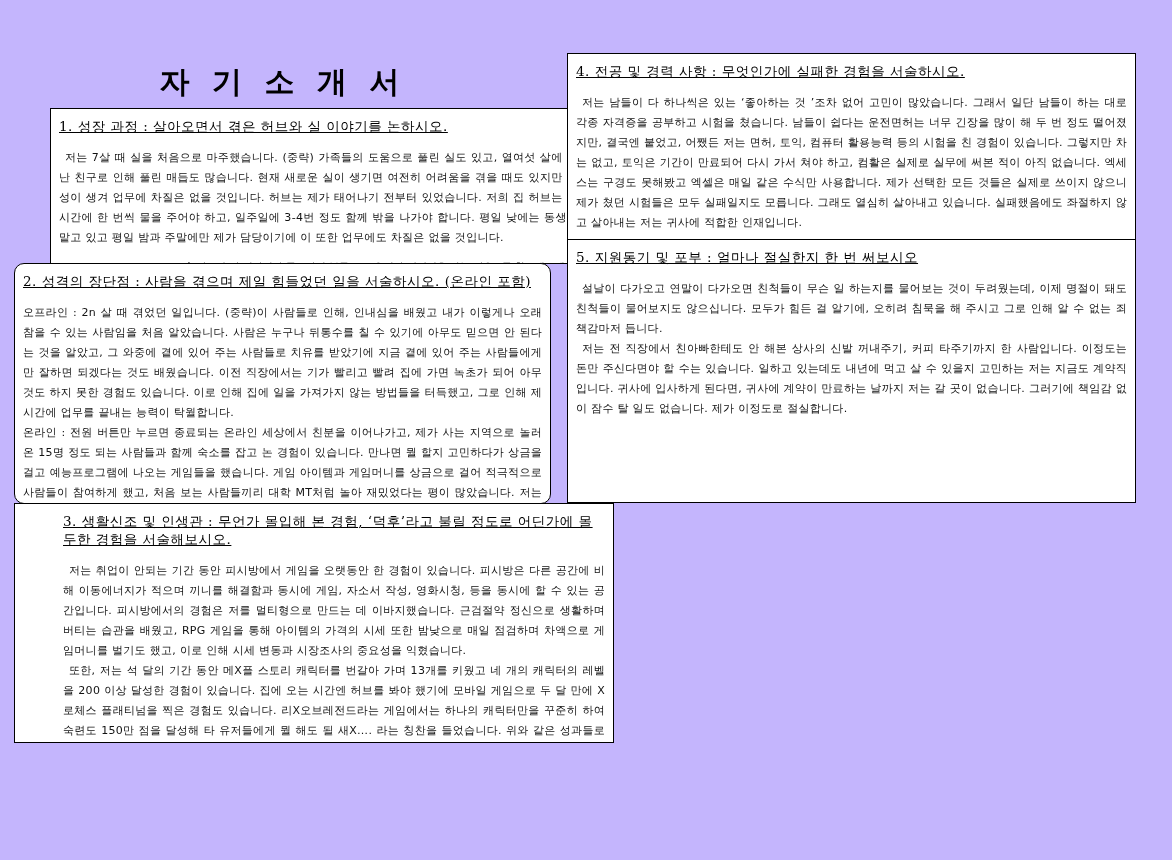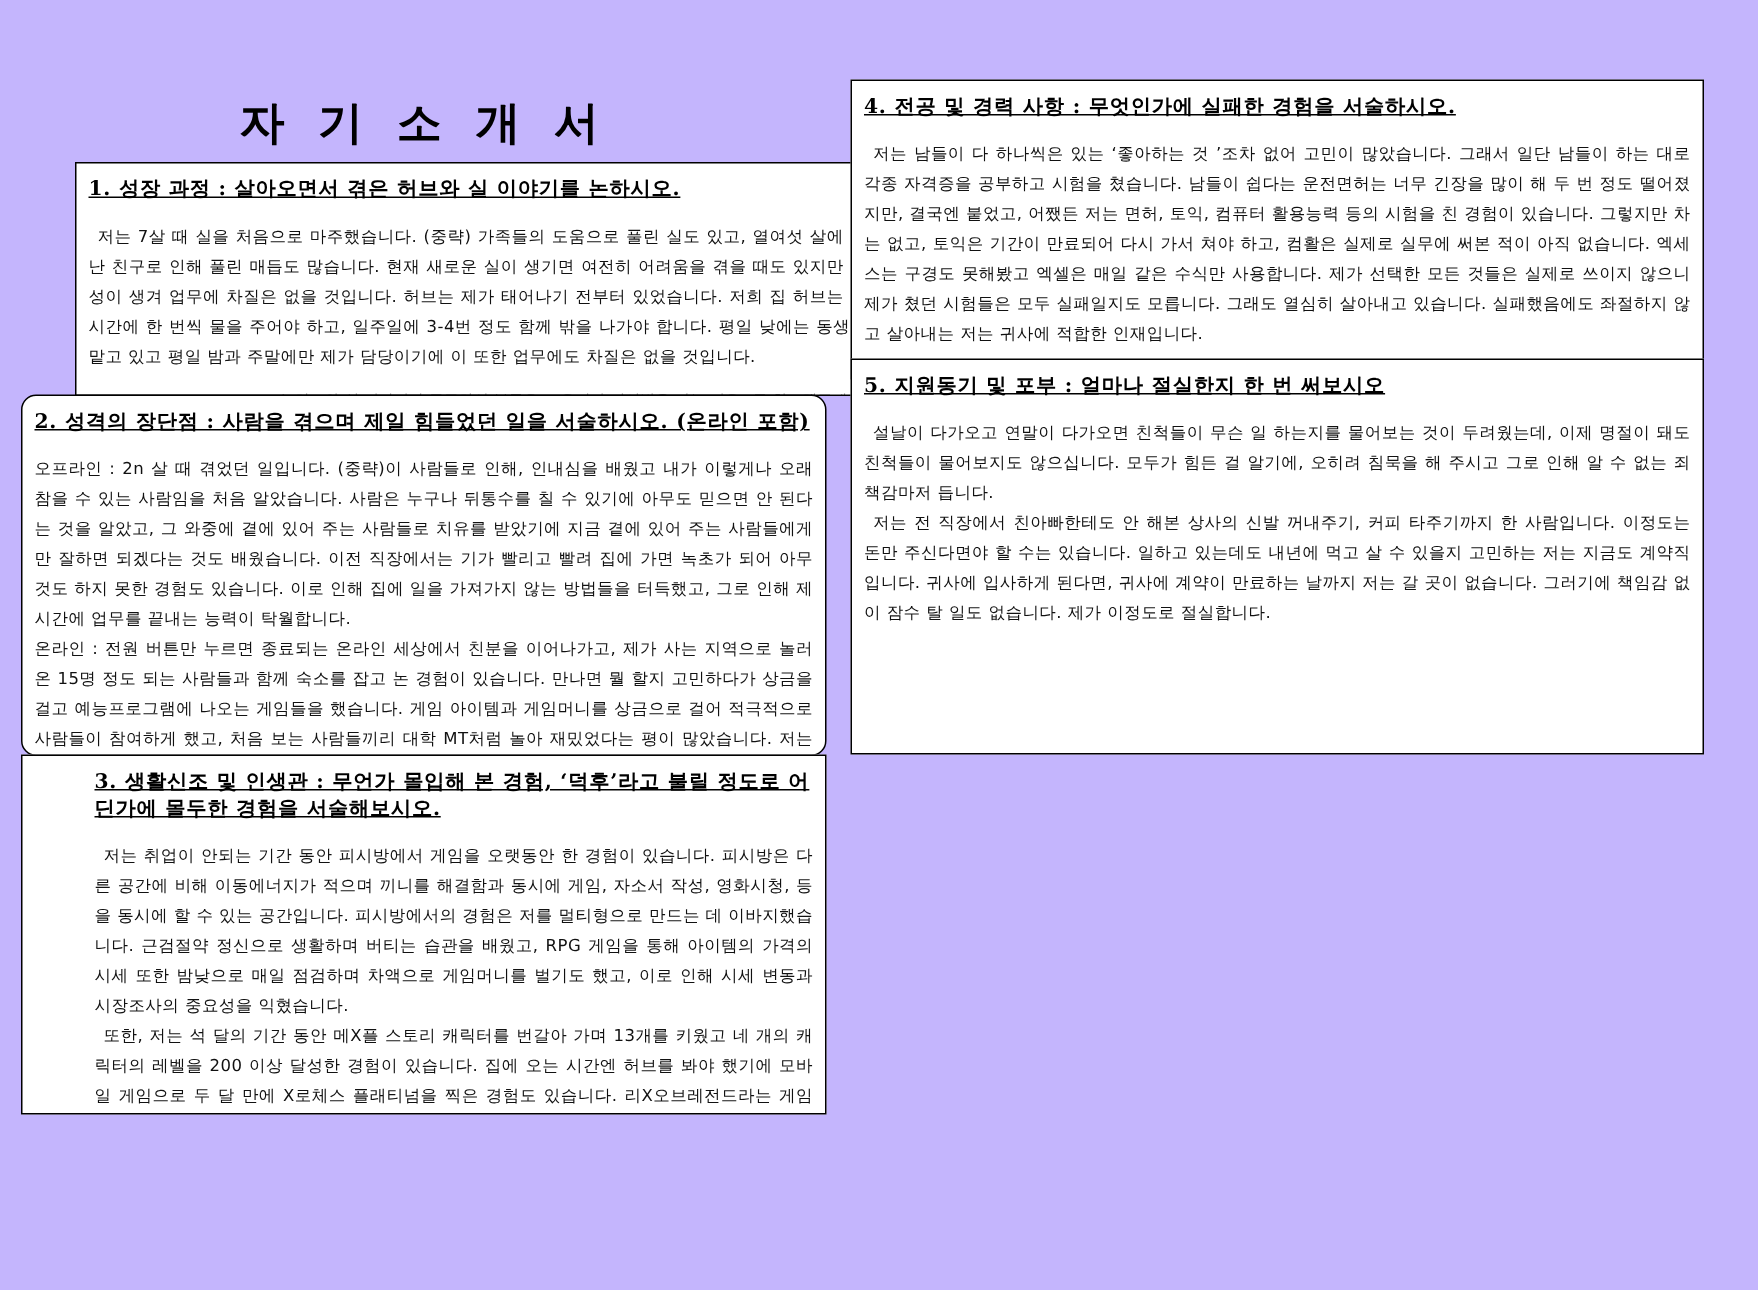--- a/index.html
+++ b/index.html
@@ -26,26 +26,26 @@
   .box {
     position: absolute;
     box-sizing: border-box;
     border: 1px solid #000000;
     background: #ffffff;
     padding: 6px 8px 4px 8px;
     overflow: hidden;
   }
   #box1 { left: 14px;  top: 108px; width: 537px; height: 156px; margin-left: 36px; }
   #box2 { left: 14px;  top: 263px; width: 537px; height: 241px; border-radius: 10px; }
-  #box3 { left: 14px;  top: 503px; width: 537px; height: 240px; padding-left: 48px; }
+  #box3 { left: 14px;  top: 503px; width: 600px; height: 240px; padding-left: 48px; }
   #box4 { left: 567px; top: 53px;  width: 569px; height: 200px; }
   #box5 { left: 567px; top: 239px; width: 569px; height: 264px; }
   .sec-header {
     font-family: "DejaVu Serif", "Liberation Serif", serif;
-    font-weight: bold;
+    font-weight: normal;
     font-size: 13.5px;
     line-height: 18px;
     text-decoration: underline;
     letter-spacing: 0.5px;
     margin: 2px 0 13px 0;
   }
   .body-text {
     margin: 0;
     font-size: 11px;
     line-height: 20px;

